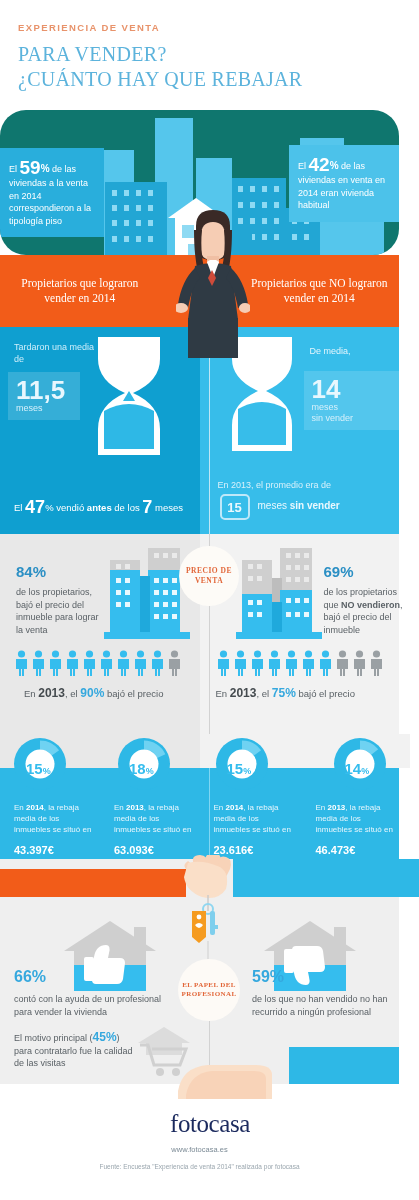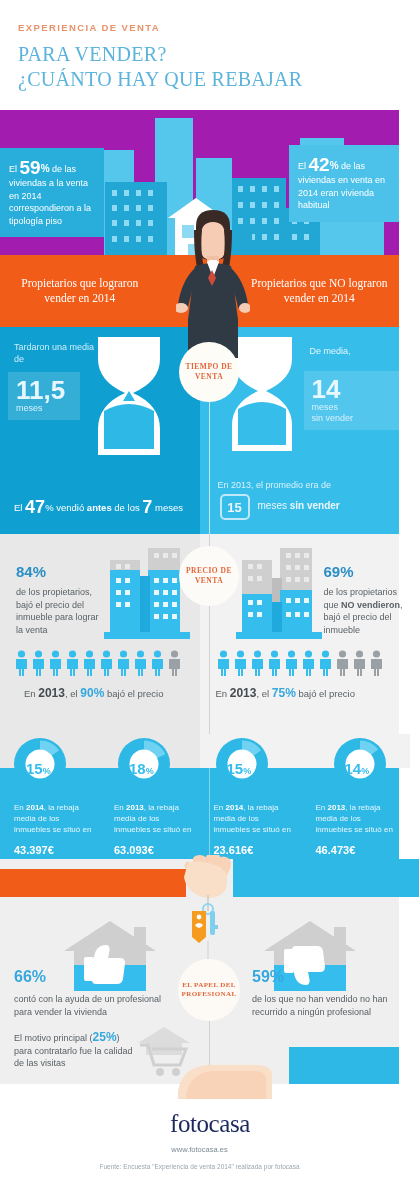--- a/index.html
+++ b/index.html
@@ -17,21 +17,21 @@
   .kicker {
     color: #e8936b; font-size: 9.5px; letter-spacing: 1.4px;
     font-weight: bold; text-transform: uppercase;
   }
   .title {
     color: #5cb3dc; font-size: 20px; line-height: 25px; margin-top: 9px;
     font-family: "Liberation Serif", serif; letter-spacing: .3px;
   }
 
   
-  .city { position: relative; height: 145px; background: #a21caf; overflow: hidden; }
+  .city { position: relative; height: 145px; background: #0f766e; overflow: hidden; border-radius: 26px; }
   .sky-b { position: absolute; background: #55c6ec; }
   .sky-c { position: absolute; background: #22a6d4; }
   .winlite { position: absolute; background: #8fdaf3; width: 5px; height: 6px; }
   .statbox {
     position: absolute; color: #fff; font-size: 9px; line-height: 12.5px;
     padding: 10px 9px;
   }
   .statbox.left { left: 0; top: 38px; width: 104px; background: #29aedc; }
   .statbox.right { right: 0; top: 35px; width: 110px; background: #4cc2ea; text-align: left; }
   .bignum { font-size: 19px; font-weight: bold; line-height: 19px; vertical-align: -2px; }
@@ -259,21 +259,20 @@
         <path d="M8 4 L68 4 L68 26 Q68 46 42 58 Q68 70 68 92 L68 118 L8 118 L8 92 Q8 70 34 58 Q8 46 8 26 Z" fill="#ffffff"></path>
         <path d="M14 76 Q38 62 62 76 L62 112 L14 112 Z" fill="#37bdea"></path>
       </svg>
       <div class="tlabel" style="left:110px;top:18px;width:88px;color:#e3f5fd;">De media,</div>
       <div class="numbox" style="left:104px;top:44px;width:100px;background:rgba(255,255,255,.14);">
         <div class="v">14</div>
         <div class="u">meses</div>
         <div class="u">sin vender</div>
       </div>
     </div>
-    <div class="badge" style="top:15px;">TIEMPO DE VENTA</div>
     <div class="divider" style="top:0;height:145px;"></div>
   </div>
 
   <div class="strip47">
     <div class="sl">
       <div class="line47">
         <span>El </span><span class="b">47</span><span>%</span><span> vendió </span><b>antes</b><span> de los </span><span class="b">7</span><span> meses</span>
       </div>
     </div>
     <div class="sr">
@@ -561,21 +560,21 @@
       <rect x="70" y="6" width="12" height="20" fill="#cfcfcf"></rect>
       <rect x="10" y="44" width="72" height="26" fill="#35bdee"></rect>
       <path d="M30 36 q2 -12 12 -12 q5 0 3 8 l-1 5 h12 q5 0 5 5 l-2 16 q-1 5 -6 5 H32 q-4 0 -4 -4 z" fill="#ffffff"></path>
       <rect x="20" y="36" width="10" height="24" rx="2" fill="#ffffff"></rect>
     </svg>
     <div class="pro-pct" style="left:14px;top:98px;">
       <span>66</span><span>%</span>
     </div>
     <div class="pro-txt" style="left:14px;top:134px;width:152px;">contó con la ayuda de un profesional para vender la vivienda</div>
     <div class="pro-txt" style="left:14px;top:172px;width:120px;">
-      <span>El motivo principal (</span><span class="hl">25%</span><span>) para contratarlo fue la calidad de las visitas</span>
+      <span>El motivo principal (</span><span class="hl">45%</span><span>) para contratarlo fue la calidad de las visitas</span>
     </div>
 
     <svg style="position:absolute;left:134px;top:168px;" width="62" height="52" viewBox="0 0 62 52">
       <polygon points="30,0 56,16 4,16" fill="#dcdcdc"></polygon>
       <rect x="12" y="14" width="36" height="14" fill="#dcdcdc"></rect>
       <path d="M6 18 h8 l6 20 h26 l6 -16 H18" fill="none" stroke="#d0d0d0" stroke-width="3"></path>
       <circle cx="26" cy="45" r="4" fill="#d0d0d0"></circle>
       <circle cx="42" cy="45" r="4" fill="#d0d0d0"></circle>
     </svg>
 

